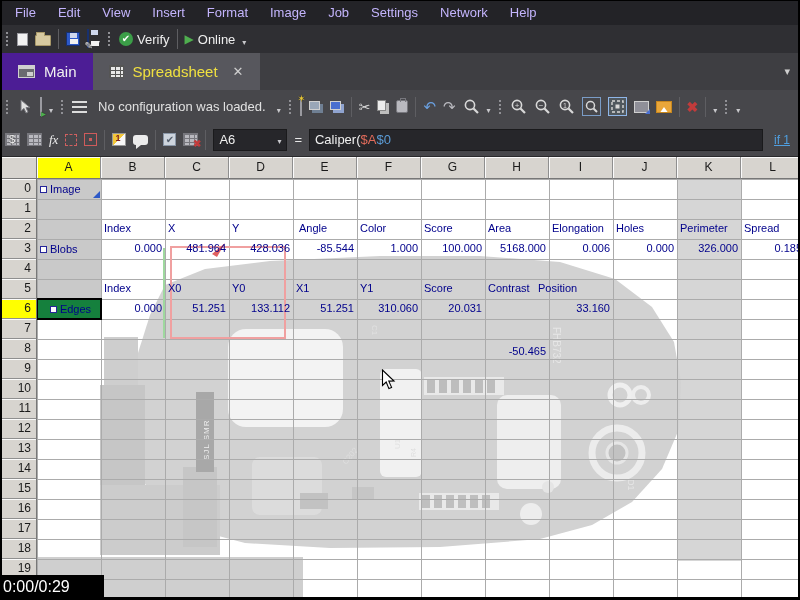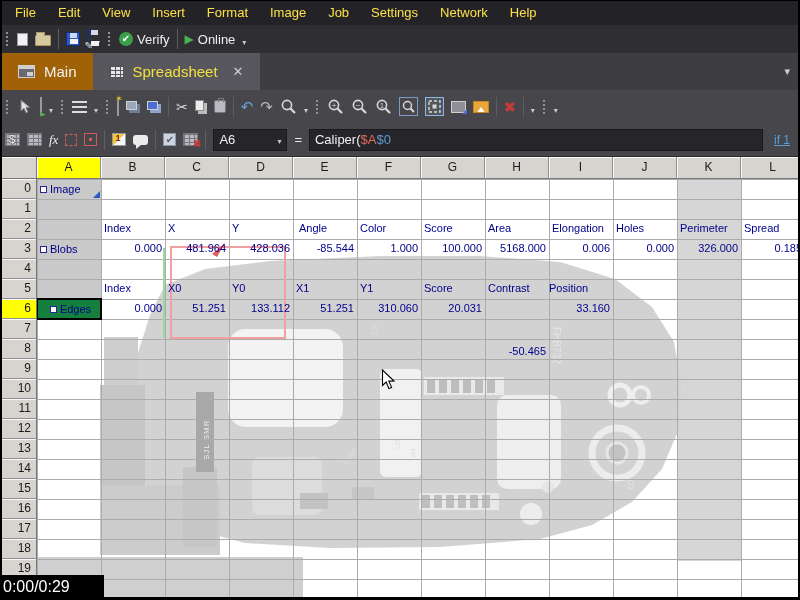--- a/index.html
+++ b/index.html
@@ -5,21 +5,21 @@
   html,body{margin:0;padding:0;background:#555;}
   *{box-sizing:border-box;}
   .screen{position:relative;width:800px;height:600px;background:#1f1f23;overflow:hidden;
           font-family:"Liberation Sans",sans-serif;-webkit-font-smoothing:antialiased;}
   .frame{position:absolute;inset:0;border-left:2px solid #000;border-right:2px solid #000;
          border-bottom:3px solid #000;border-top:1px solid #000;pointer-events:none;z-index:99;}
 
   
   .menubar{position:absolute;left:0;top:0;width:800px;height:25px;background:#232327;
            display:flex;align-items:center;padding-left:4px;}
-  .mitem{color:#fde047;font-size:13px;padding:0 11px;line-height:25px;cursor:default;}
+  .mitem{color:#c4b5fd;font-size:13px;padding:0 11px;line-height:25px;cursor:default;}
 
   
   .toolbar{position:absolute;left:0;width:800px;display:flex;align-items:center;padding-left:5px;gap:7px;}
   .t1{top:25px;height:28px;background:#2f2f33;}
   .t2{top:90px;height:33px;background:#47474b;}
   .t3{top:123px;height:34px;background:#47474b;border-bottom:1px solid #2a2a2c;}
   .grip{width:5px;height:18px;flex:none;
         background-image:radial-gradient(circle,#909095 1px,transparent 1.3px);
         background-size:4px 4px;background-position:0 1px;}
   .sep{width:1px;height:20px;background:#5e5e62;flex:none;}
@@ -57,21 +57,21 @@
                     border-left:5px solid transparent;border-bottom:5px solid #4a6fd0;}
   .icon-pic{width:16px;height:12px;background:#e9a63a;border:1px solid #c8871e;position:relative;overflow:hidden;}
   .icon-pic::after{content:"";position:absolute;left:2px;bottom:-2px;width:0;height:0;
                    border-left:5px solid transparent;border-right:5px solid transparent;border-bottom:7px solid #fff;}
   .redx{color:#c23b3b;font-size:14px;font-weight:bold;}
   .status{color:#e0e0e0;font-size:13px;padding:0 4px;}
 
   
   .tabbar{position:absolute;left:0;top:53px;width:800px;height:37px;background:#3e3e42;display:flex;align-items:stretch;}
   .tab{display:flex;align-items:center;gap:9px;padding:0 16px;font-size:15px;color:#f0f0f0;cursor:default;}
-  .tab.maintab{background:#a16207;margin-left:2px;}
+  .tab.maintab{background:#4c1d95;margin-left:2px;}
   .tab.activetab{background:#57575d;color:#f0e040;}
   .tabclose{color:#cfcfcf;font-size:13px;margin-left:6px;}
   .icon-main{width:17px;height:13px;border:1px solid #cfcfcf;position:relative;background:#6a6a70;}
   .icon-main::before{content:"";position:absolute;left:0;top:0;right:0;height:3px;background:#cfcfcf;}
   .icon-main::after{content:"";position:absolute;right:1px;bottom:1px;width:6px;height:4px;background:#cfcfcf;}
   .icon-sheet{width:15px;height:13px;background:#e8e8e8;
       background-image:repeating-linear-gradient(to right,#555 0 1px,transparent 1px 5px),
                        repeating-linear-gradient(to bottom,#555 0 1px,transparent 1px 4px);
       border:1px solid #555;}
   .tab-chevron{margin-left:auto;margin-right:10px;align-self:center;color:#cfcfcf;font-size:11px;}
@@ -191,20 +191,21 @@
 
   <div class="toolbar t2">
     <span class="grip"></span>
     <svg class="magsvg" width="16" height="16">
         <path d="M4,1 L4,12 L7,9.4 L9,14 L11,13 L9,8.6 L13,8.6 Z" fill="#e0e0e0" stroke="#77777d"></path>
       </svg>
     <span class="icon-wrap"><span class="icon-page"></span><span class="ov-pencil" style="color:#4fae4f;">▸</span></span>
     <span class="dd">▾</span>
     <span class="grip"></span>
     <span class="icon-list"></span>
+    <span class="status">No configuration was loaded.</span>
     <span class="dd">▾</span>
     <span class="grip"></span>
     <span class="icon-wrap"><span class="icon-page"></span><span class="ov-pencil" style="color:#e8c83a;top:-5px;right:-4px;bottom:auto;">✶</span></span>
     <span class="icon-imgpair"></span>
     <span class="icon-imgpaste"></span>
     <span class="sep"></span>
     <span class="glyph">✂</span>
     <span class="icon-copy"></span>
     <span class="icon-paste"></span>
     <span class="sep"></span>
@@ -372,21 +373,21 @@
         <div class="cell k-number" style="left: 613px; top: 82px; width: 64px;">0.000</div>
         <div class="cell k-number" style="left: 677px; top: 82px; width: 64px;">326.000</div>
         <div class="cell k-number" style="left: 741px; top: 82px; width: 64px;">0.185</div>
         <div class="cell k-label" style="left: 101px; top: 122px; width: 64px;">Index</div>
         <div class="cell k-label" style="left: 165px; top: 122px; width: 64px;">X0</div>
         <div class="cell k-label" style="left: 229px; top: 122px; width: 64px;">Y0</div>
         <div class="cell k-label" style="left: 293px; top: 122px; width: 64px;">X1</div>
         <div class="cell k-label" style="left: 357px; top: 122px; width: 64px;">Y1</div>
         <div class="cell k-label" style="left: 421px; top: 122px; width: 64px;">Score</div>
         <div class="cell k-label" style="left: 485px; top: 122px; width: 64px;">Contrast</div>
-        <div class="cell k-label" style="left: 546px; top: 122px; width: 64px;">Position</div>
+        <div class="cell k-label" style="left: 535px; top: 122px; width: 64px;">Position</div>
         <div class="cell k-object csel" style="left: 37px; top: 142px; width: 64px;">
           <span class="objbox"></span>
           <span>Edges</span>
         </div>
         <div class="cell k-number" style="left: 101px; top: 142px; width: 64px;">0.000</div>
         <div class="cell k-number" style="left: 165px; top: 142px; width: 64px;">51.251</div>
         <div class="cell k-number" style="left: 229px; top: 142px; width: 64px;">133.112</div>
         <div class="cell k-number" style="left: 293px; top: 142px; width: 64px;">51.251</div>
         <div class="cell k-number" style="left: 357px; top: 142px; width: 64px;">310.060</div>
         <div class="cell k-number" style="left: 421px; top: 142px; width: 64px;">20.031</div>

